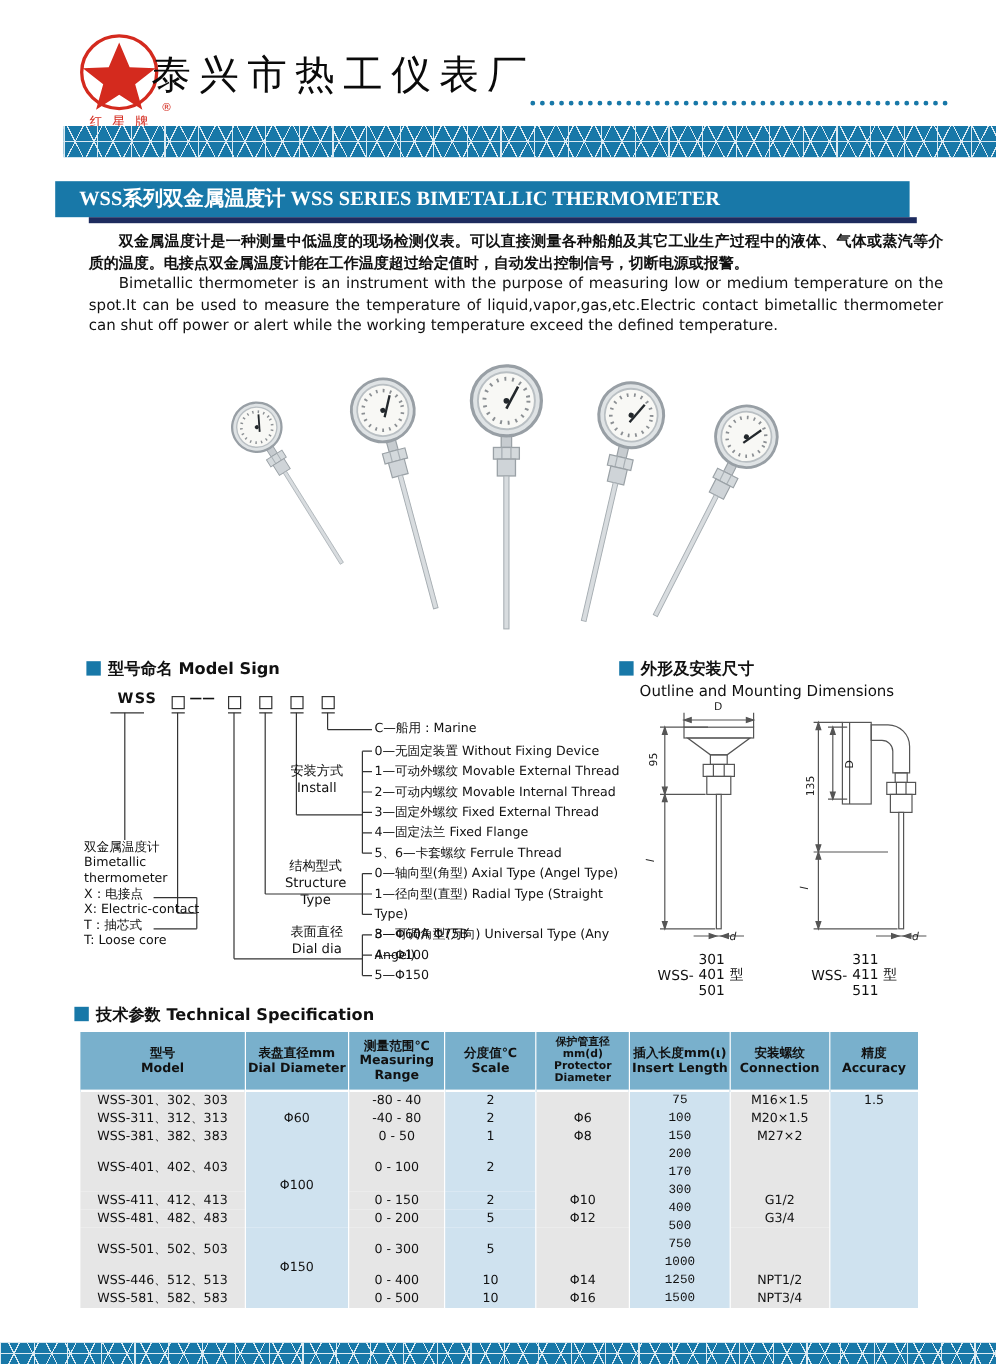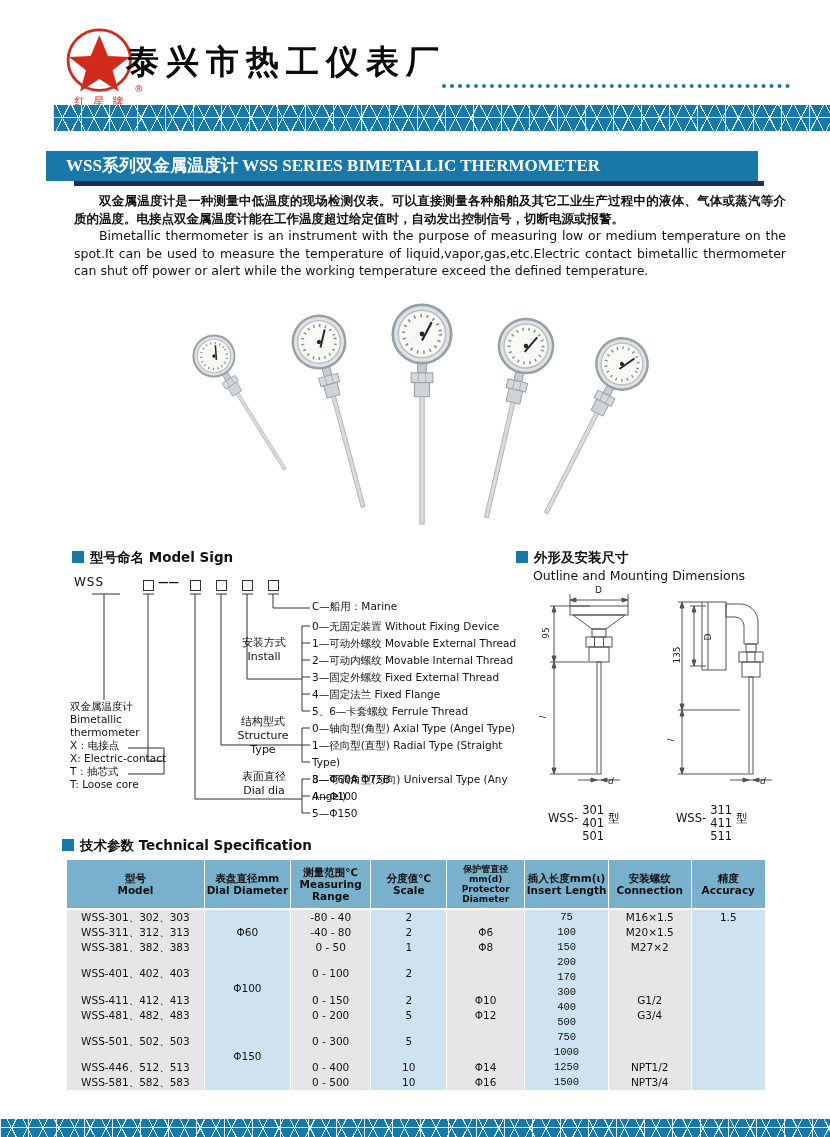--- a/index.html
+++ b/index.html
@@ -1,21 +1,21 @@
 <!DOCTYPE html>
 <html><head>
 <meta charset="utf-8">
 <style>
   html,body{margin:0;padding:0;background:#888;}
   #page{position:relative;width:830px;height:1137px;background:#ffffff;overflow:hidden;
         font-family:"DejaVu Sans","Liberation Sans",sans-serif;color:#111;}
 
   
   #logo{position:absolute;left:44px;top:28px;width:118px;height:86px;text-align:center;}
-  #brand-name{position:absolute;left:126px;top:40px;font-size:33px;font-weight:700;
+  #brand-name{position:absolute;left:126px;top:40px;font-size:33px;font-weight:400;
       letter-spacing:7px;color:#0a0a0a;white-space:nowrap;}
   #dotleader{position:absolute;left:442px;top:84px;width:348px;height:0;
       border-top:4px dotted #1878a8;}
 
   
   .band{position:absolute;background:#1878a8;}
   .band::before{content:"";position:absolute;inset:0;opacity:.85;background-image:
       repeating-linear-gradient(63deg,#fff 0 1px,transparent 1px 14px),
       repeating-linear-gradient(117deg,#fff 0 1px,transparent 1px 14px),
       repeating-linear-gradient(90deg,#fff 0 1px,transparent 1px 28px),
@@ -40,34 +40,34 @@
 
   
   .sq{display:inline-block;width:12px;height:12px;background:#1878a8;margin-right:6px;
       vertical-align:-1px;}
   .sec-h{position:absolute;font-size:13.5px;font-weight:bold;white-space:nowrap;}
 
   
   #msd{position:absolute;left:70px;top:574px;width:448px;height:260px;font-size:10.5px;}
   #msd .abs{position:absolute;white-space:nowrap;}
   #msd svg{position:absolute;left:0;top:0;}
-  #wss-prefix{left:4px;top:1px;font-weight:normal;font-size:12px;letter-spacing:1px;}
+  #wss-prefix{left:28px;top:1px;font-weight:bold;font-size:12px;letter-spacing:1px;}
   .mbox{position:absolute;top:6px;width:9px;height:9px;border:1px solid #333;background:#fff;}
   .mdash{position:absolute;left:88px;top:2px;font-weight:bold;}
   .optcol{position:absolute;left:242px;width:206px;line-height:17px;}
   .grp-label{position:absolute;text-align:center;font-size:11px;line-height:14px;}
   #left-desig{position:absolute;left:0px;top:126px;line-height:13px;font-size:10.5px;}
 
   
   #dims-en{position:absolute;left:533px;top:568px;font-size:12.5px;}
   .drw{position:absolute;}
   .dimlbl{position:absolute;font-size:9px;color:#222;white-space:nowrap;}
   .rot{transform:rotate(-90deg);transform-origin:center;}
   .cap{position:absolute;display:flex;align-items:center;font-size:11.5px;gap:4px;}
-  .cap .stack{display:flex;flex-direction:column;line-height:13px;text-align:center;margin-top:11px;}
+  .cap .stack{display:flex;flex-direction:column;line-height:13px;text-align:center;}
 
   
   #spec-table{position:absolute;left:66px;top:860px;width:700px;border-collapse:separate;
       border-spacing:1px 0;font-size:10.5px;}
   #spec-table th{background:#79b0cc;font-weight:bold;font-size:10.5px;line-height:12px;
       height:44px;padding:2px 1px;border-bottom:2px solid #fff;}
   #spec-table th .sm{font-size:9px;line-height:10px;font-weight:bold;}
   #spec-table td{padding:0;text-align:center;height:15px;line-height:15px;}
   .c-gray{background:#e6e6e6;}
   .c-blue{background:#cfe2ef;}

